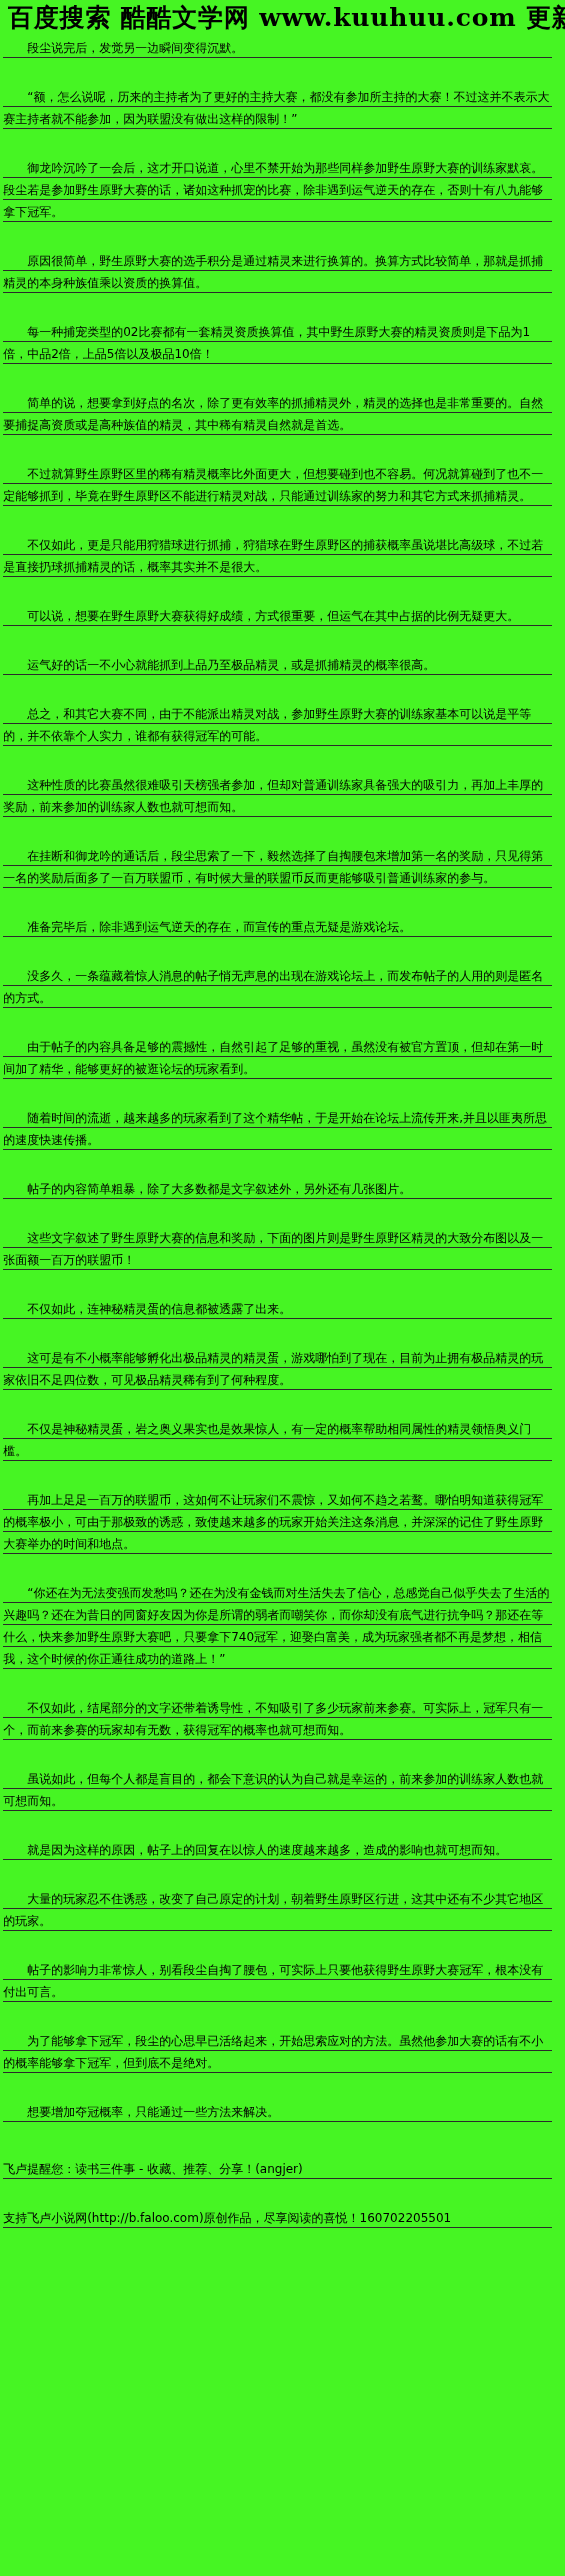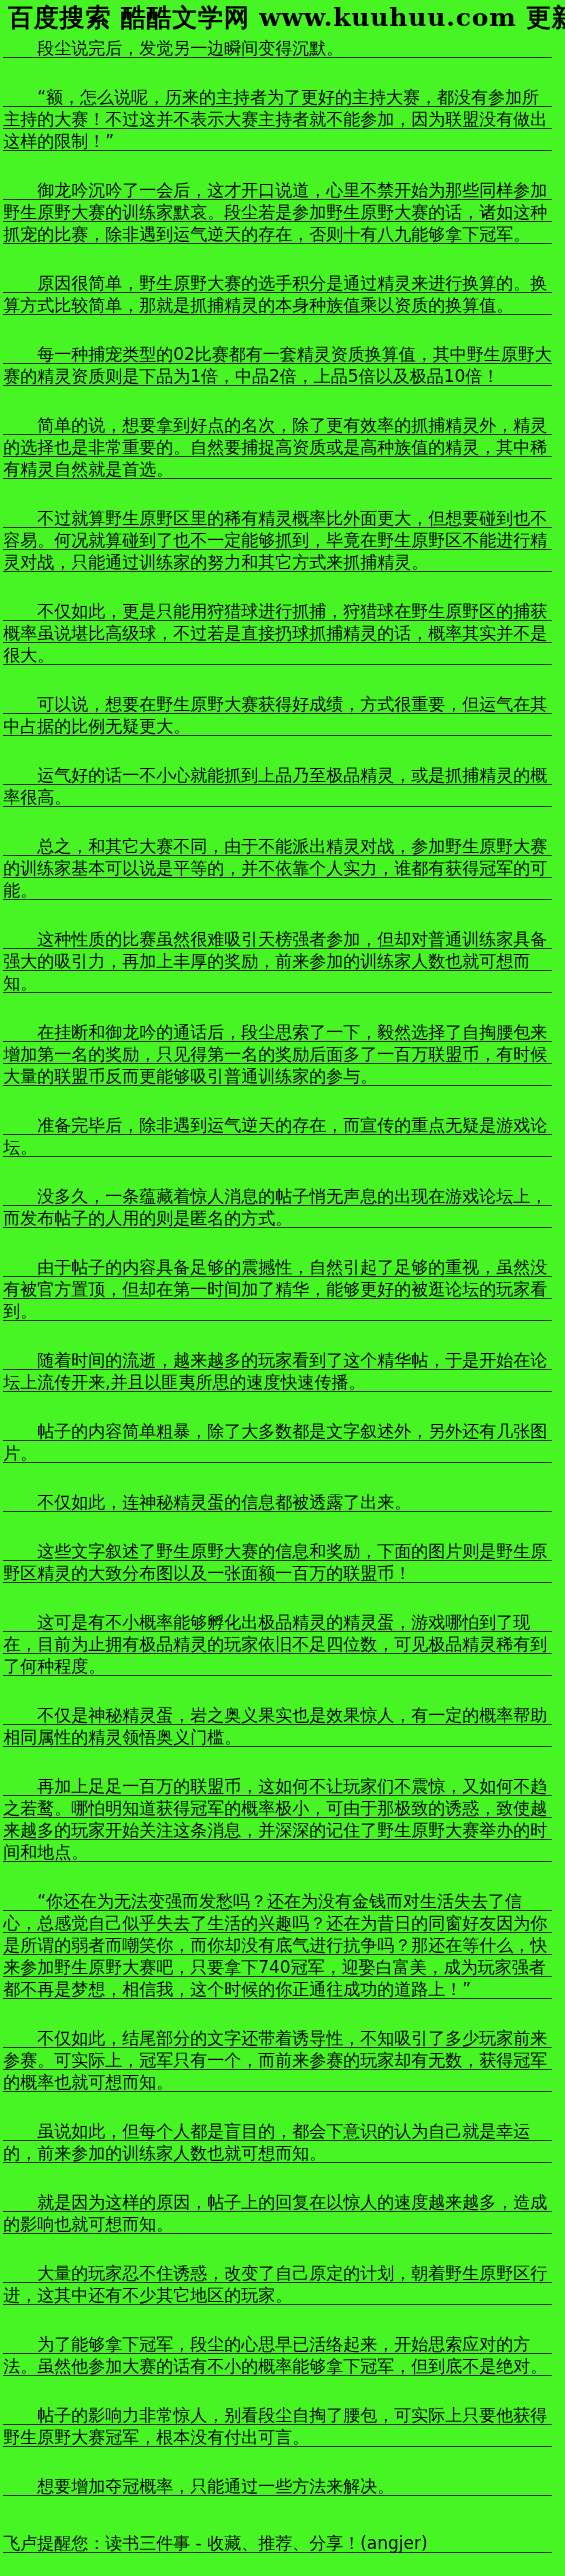--- a/index.html
+++ b/index.html
@@ -26,21 +26,21 @@
     text-align: center;
     letter-spacing: 0.8px;
     padding: 4px 8px 2.4px 8px;
     white-space: nowrap;
   }
   .content {
     padding: 3.2px 3.2px 0 3.2px;
   }
   
   .para, .footer-line {
-    font-size: 17px;
+    font-size: 12px;
     line-height: 22px;
     margin: 0 10px 27px 0;
     background-image: repeating-linear-gradient(
       to bottom,
       transparent 0px,
       transparent 20px,
       #2b2b2b 20px,
       #2b2b2b 21px,
       transparent 21px,
       transparent 22px
@@ -76,32 +76,32 @@
       <p class="para">可以说，想要在野生原野大赛获得好成绩，方式很重要，但运气在其中占据的比例无疑更大。</p>
       <p class="para">运气好的话一不小心就能抓到上品乃至极品精灵，或是抓捕精灵的概率很高。</p>
       <p class="para">总之，和其它大赛不同，由于不能派出精灵对战，参加野生原野大赛的训练家基本可以说是平等的，并不依靠个人实力，谁都有获得冠军的可能。</p>
       <p class="para">这种性质的比赛虽然很难吸引天榜强者参加，但却对普通训练家具备强大的吸引力，再加上丰厚的奖励，前来参加的训练家人数也就可想而知。</p>
       <p class="para">在挂断和御龙吟的通话后，段尘思索了一下，毅然选择了自掏腰包来增加第一名的奖励，只见得第一名的奖励后面多了一百万联盟币，有时候大量的联盟币反而更能够吸引普通训练家的参与。</p>
       <p class="para">准备完毕后，除非遇到运气逆天的存在，而宣传的重点无疑是游戏论坛。</p>
       <p class="para">没多久，一条蕴藏着惊人消息的帖子悄无声息的出现在游戏论坛上，而发布帖子的人用的则是匿名的方式。</p>
       <p class="para">由于帖子的内容具备足够的震撼性，自然引起了足够的重视，虽然没有被官方置顶，但却在第一时间加了精华，能够更好的被逛论坛的玩家看到。</p>
       <p class="para">随着时间的流逝，越来越多的玩家看到了这个精华帖，于是开始在论坛上流传开来,并且以匪夷所思的速度快速传播。</p>
       <p class="para">帖子的内容简单粗暴，除了大多数都是文字叙述外，另外还有几张图片。</p>
+      <p class="para">这些文字叙述了野生原野大赛的信息和奖励，下面的图片则是野生原野区精灵的大致分布图以及一张面额一百万的联盟币！</p>
       <p class="para">不仅如此，连神秘精灵蛋的信息都被透露了出来。</p>
-      <p class="para">这些文字叙述了野生原野大赛的信息和奖励，下面的图片则是野生原野区精灵的大致分布图以及一张面额一百万的联盟币！</p>
       <p class="para">这可是有不小概率能够孵化出极品精灵的精灵蛋，游戏哪怕到了现在，目前为止拥有极品精灵的玩家依旧不足四位数，可见极品精灵稀有到了何种程度。</p>
       <p class="para">不仅是神秘精灵蛋，岩之奥义果实也是效果惊人，有一定的概率帮助相同属性的精灵领悟奥义门槛。</p>
       <p class="para">再加上足足一百万的联盟币，这如何不让玩家们不震惊，又如何不趋之若鹜。哪怕明知道获得冠军的概率极小，可由于那极致的诱惑，致使越来越多的玩家开始关注这条消息，并深深的记住了野生原野大赛举办的时间和地点。</p>
       <p class="para">“你还在为无法变强而发愁吗？还在为没有金钱而对生活失去了信心，总感觉自己似乎失去了生活的兴趣吗？还在为昔日的同窗好友因为你是所谓的弱者而嘲笑你，而你却没有底气进行抗争吗？那还在等什么，快来参加野生原野大赛吧，只要拿下740冠军，迎娶白富美，成为玩家强者都不再是梦想，相信我，这个时候的你正通往成功的道路上！”</p>
       <p class="para">不仅如此，结尾部分的文字还带着诱导性，不知吸引了多少玩家前来参赛。可实际上，冠军只有一个，而前来参赛的玩家却有无数，获得冠军的概率也就可想而知。</p>
       <p class="para">虽说如此，但每个人都是盲目的，都会下意识的认为自己就是幸运的，前来参加的训练家人数也就可想而知。</p>
       <p class="para">就是因为这样的原因，帖子上的回复在以惊人的速度越来越多，造成的影响也就可想而知。</p>
       <p class="para">大量的玩家忍不住诱惑，改变了自己原定的计划，朝着野生原野区行进，这其中还有不少其它地区的玩家。</p>
+      <p class="para">帖子的影响力非常惊人，别看段尘自掏了腰包，可实际上只要他获得野生原野大赛冠军，根本没有付出可言。</p>
       <p class="para">为了能够拿下冠军，段尘的心思早已活络起来，开始思索应对的方法。虽然他参加大赛的话有不小的概率能够拿下冠军，但到底不是绝对。</p>
-      <p class="para">帖子的影响力非常惊人，别看段尘自掏了腰包，可实际上只要他获得野生原野大赛冠军，根本没有付出可言。</p>
       <p class="para">想要增加夺冠概率，只能通过一些方法来解决。</p>
     </div>
 
   <div class="footer">
     <p class="footer-line">飞卢提醒您：读书三件事 - 收藏、推荐、分享！(angjer)</p>
     <p class="footer-line">支持飞卢小说网(http://b.faloo.com)原创作品，尽享阅读的喜悦！160702205501</p>
   </div>
 
 </div>
 

